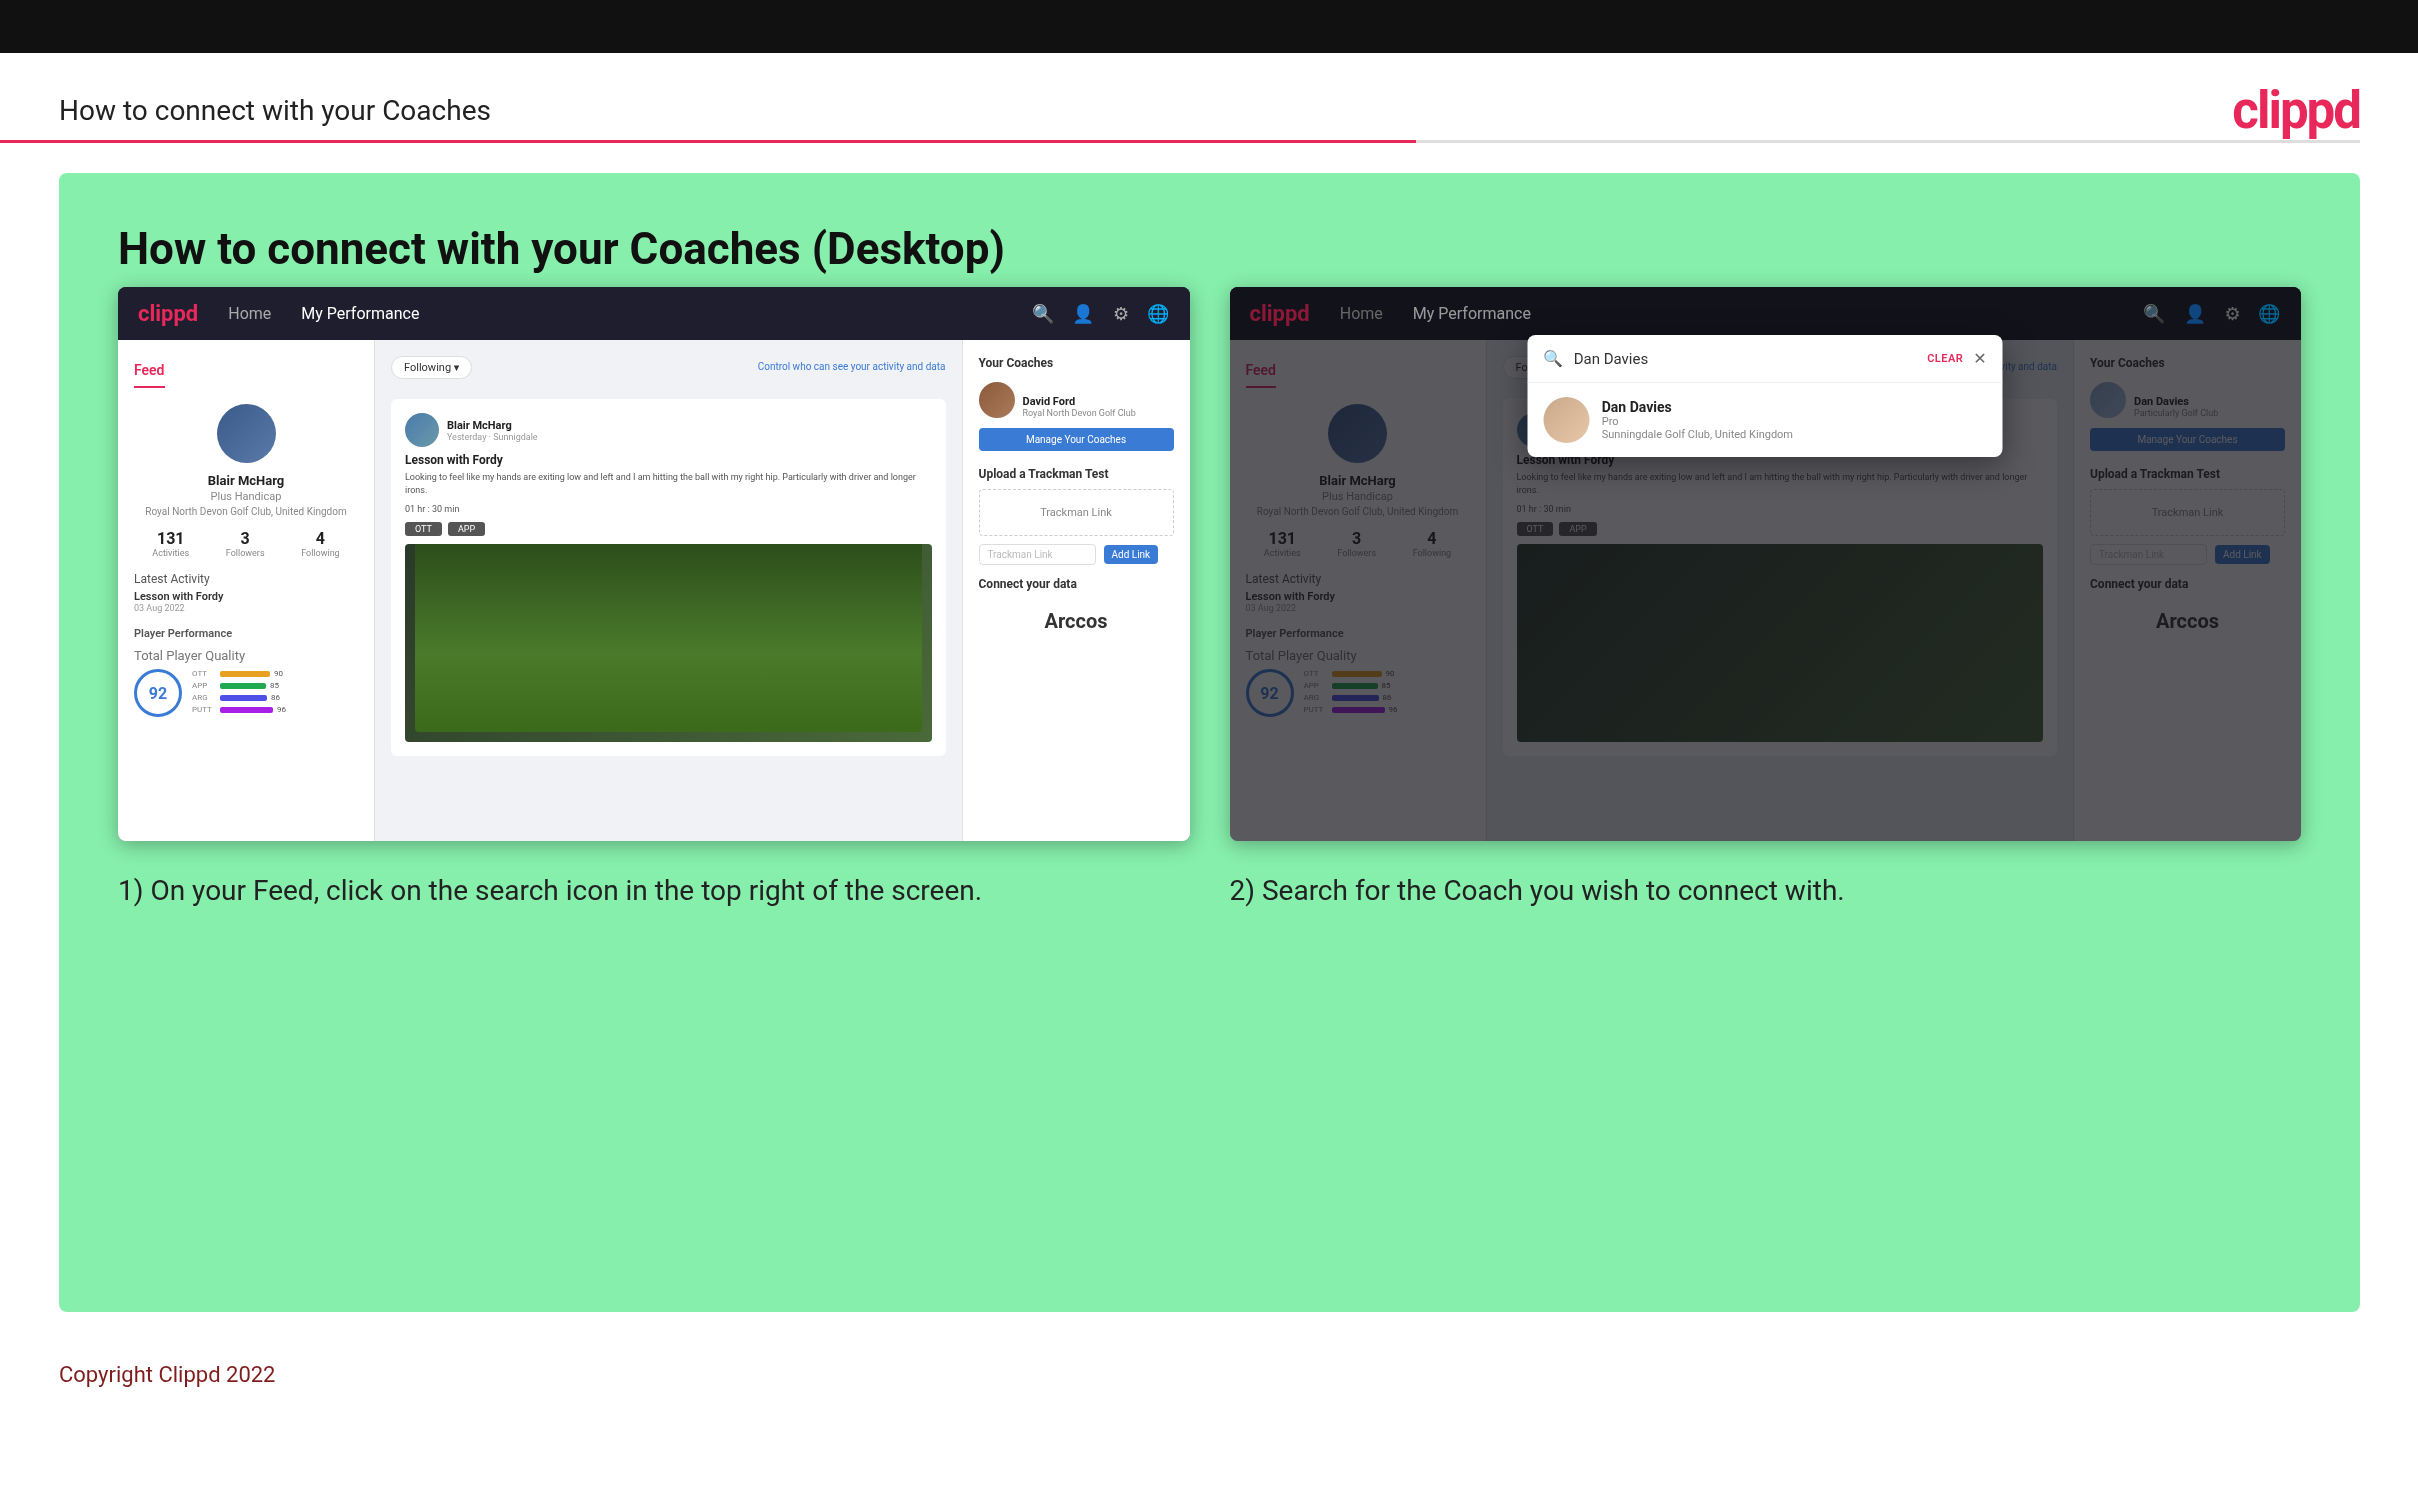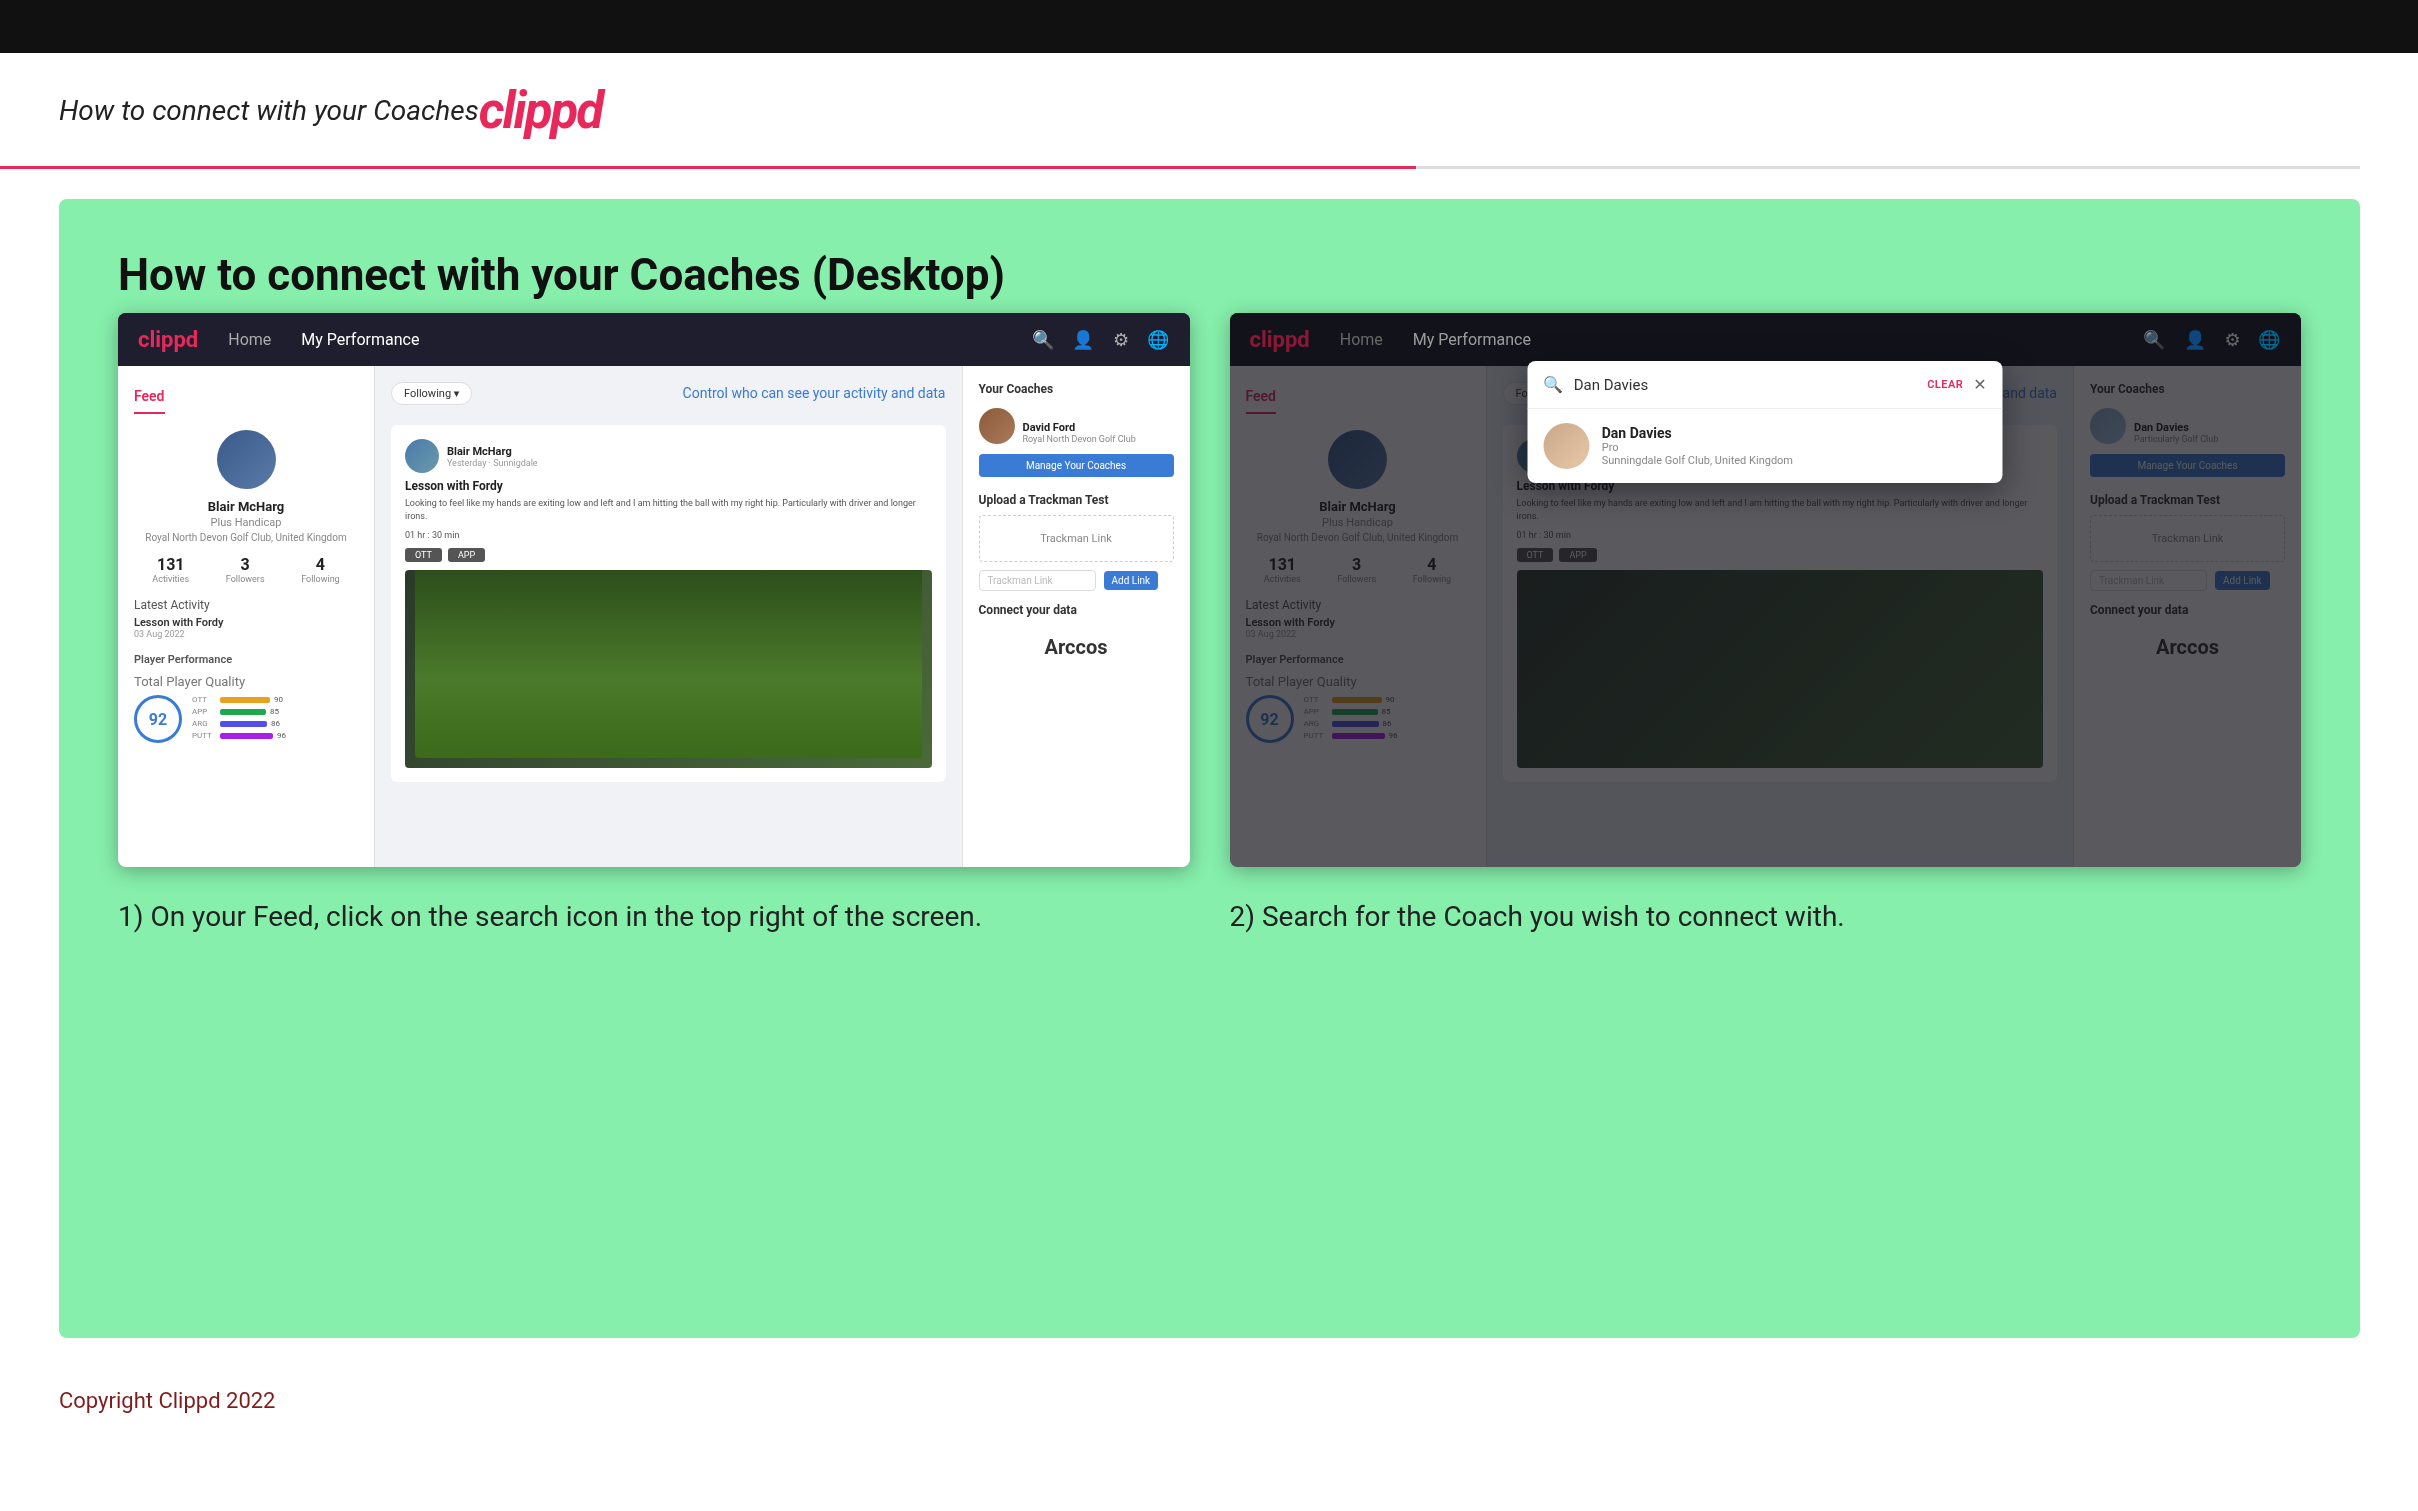--- a/index.html
+++ b/index.html
@@ -14,23 +14,22 @@
     .top-bar {
       background: #111;
       height: 53px;
       width: 100%;
     }
 
     
     .header {
       display: flex;
       align-items: center;
-      justify-content: flex-start;
-      padding: 28px 59px 26px 59px;
-      font-style: italic;
+      justify-content: space-between;
+      padding: 28px 59px 0 59px;
     }
     .header-title {
       font-size: 28px;
       color: #222;
       font-weight: 400;
     }
     .clippd-logo {
       font-size: 51px;
       font-weight: 700;
       color: #e8285a;
@@ -249,21 +248,21 @@
       gap: 4px;
       background: #fff;
       border: 1px solid #ddd;
       border-radius: 16px;
       padding: 4px 12px;
       font-size: 11px;
       color: #333;
       margin-bottom: 10px;
     }
     .mock-control-link {
-      font-size: 14px;
+      font-size: 10px;
       color: #3a7bd5;
       text-align: center;
       display: block;
       margin-bottom: 12px;
     }
     .mock-post-card {
       background: #fff;
       border-radius: 6px;
       padding: 14px;
       margin-bottom: 14px;

